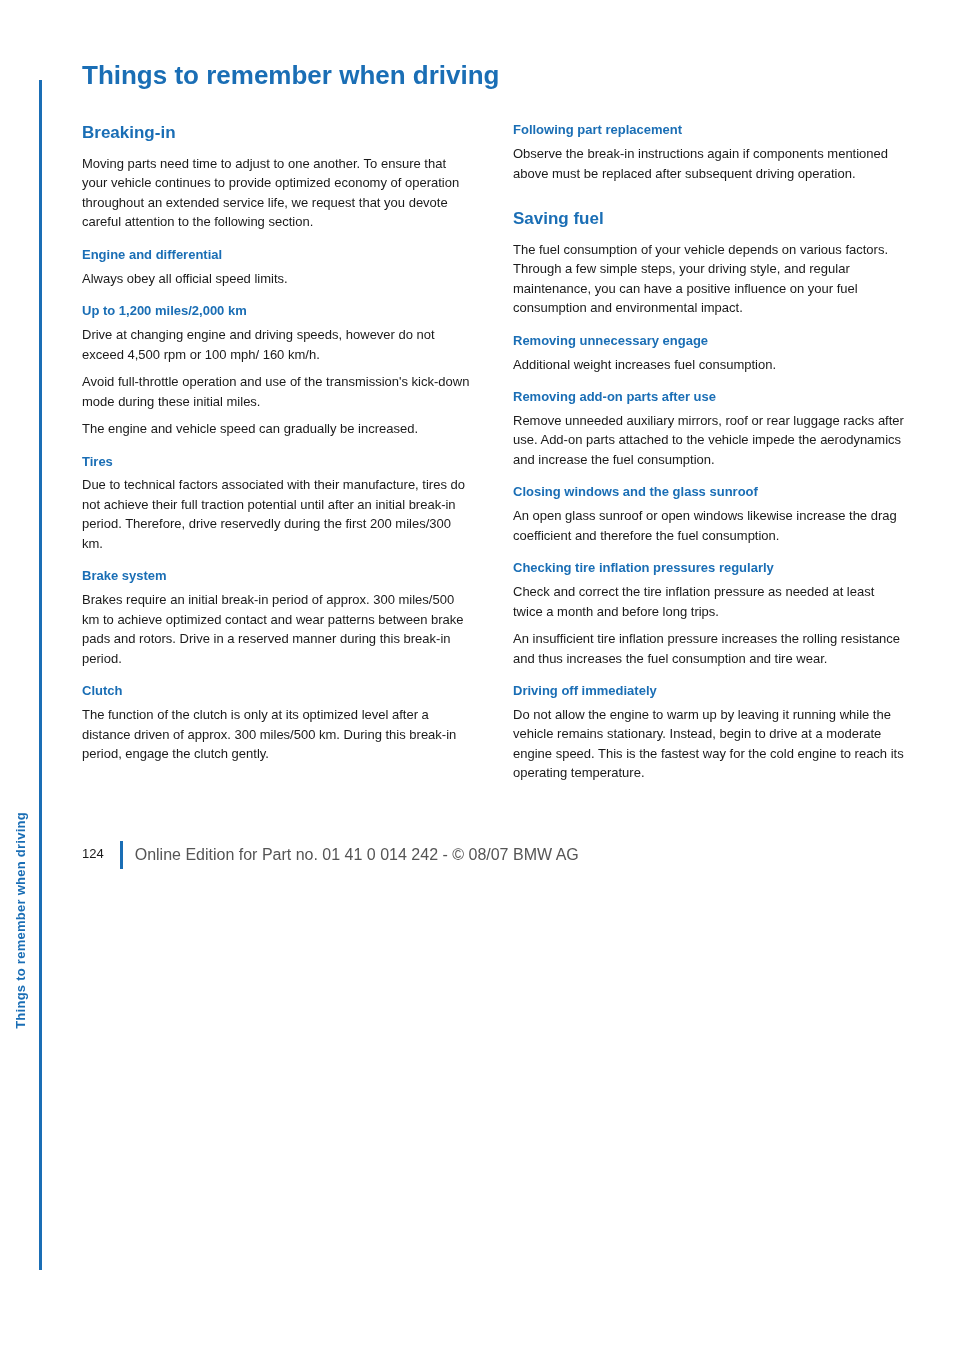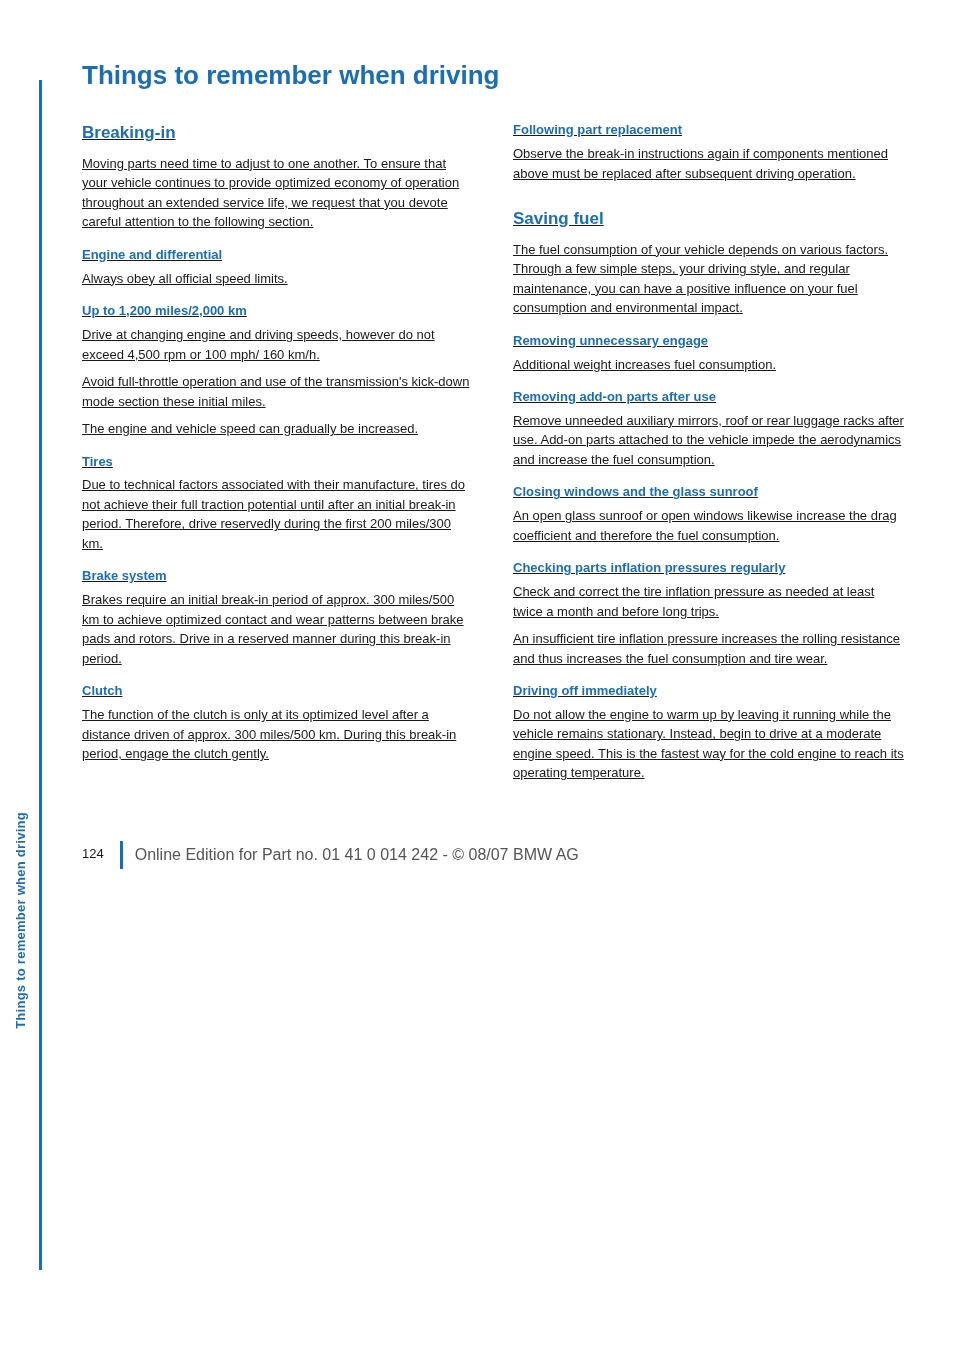--- a/index.html
+++ b/index.html
@@ -64,21 +64,20 @@
       font-weight: bold;
       color: #1a6eb5;
       margin-bottom: 30px;
       line-height: 1.2;
     }
 
     
     .two-col {
       display: flex;
       gap: 40px;
-      text-decoration: underline;
     }
 
     .col-left {
       flex: 1;
     }
 
     .col-right {
       flex: 1;
     }
 
@@ -153,21 +152,21 @@
       <div class="col-left">
 
         <h2 class="section-heading">Breaking-in</h2>
         <p>Moving parts need time to adjust to one another. To ensure that your vehicle continues to provide optimized economy of operation throughout an extended service life, we request that you devote careful attention to the following section.</p>
 
         <div class="subsection-heading">Engine and differential</div>
         <p>Always obey all official speed limits.</p>
 
         <div class="subsection-heading">Up to 1,200 miles/2,000 km</div>
         <p>Drive at changing engine and driving speeds, however do not exceed 4,500 rpm or 100 mph/ 160 km/h.</p>
-        <p>Avoid full-throttle operation and use of the transmission's kick-down mode section these initial miles.</p>
+        <p>Avoid full-throttle operation and use of the transmission's kick-down mode during these initial miles.</p>
 
         <p>The engine and vehicle speed can gradually be increased.</p>
 
         <div class="subsection-heading">Tires</div>
         <p>Due to technical factors associated with their manufacture, tires do not achieve their full traction potential until after an initial break-in period. Therefore, drive reservedly during the first 200 miles/300 km.</p>
 
         <div class="subsection-heading">Brake system</div>
         <p>Brakes require an initial break-in period of approx. 300 miles/500 km to achieve optimized contact and wear patterns between brake pads and rotors. Drive in a reserved manner during this break-in period.</p>
 
         <div class="subsection-heading">Clutch</div>
@@ -185,21 +184,21 @@
 
         <div class="subsection-heading">Removing unnecessary engage</div>
         <p>Additional weight increases fuel consumption.</p>
 
         <div class="subsection-heading">Removing add-on parts after use</div>
         <p>Remove unneeded auxiliary mirrors, roof or rear luggage racks after use. Add-on parts attached to the vehicle impede the aerodynamics and increase the fuel consumption.</p>
 
         <div class="subsection-heading">Closing windows and the glass sunroof</div>
         <p>An open glass sunroof or open windows likewise increase the drag coefficient and therefore the fuel consumption.</p>
 
-        <div class="subsection-heading">Checking parts inflation pressures regularly</div>
+        <div class="subsection-heading">Checking tire inflation pressures regularly</div>
         <p>Check and correct the tire inflation pressure as needed at least twice a month and before long trips.</p>
         <p>An insufficient tire inflation pressure increases the rolling resistance and thus increases the fuel consumption and tire wear.</p>
 
         <div class="subsection-heading">Driving off immediately</div>
         <p>Do not allow the engine to warm up by leaving it running while the vehicle remains stationary. Instead, begin to drive at a moderate engine speed. This is the fastest way for the cold engine to reach its operating temperature.</p>
 
       </div>
     </div>
 
     <div class="footer">

